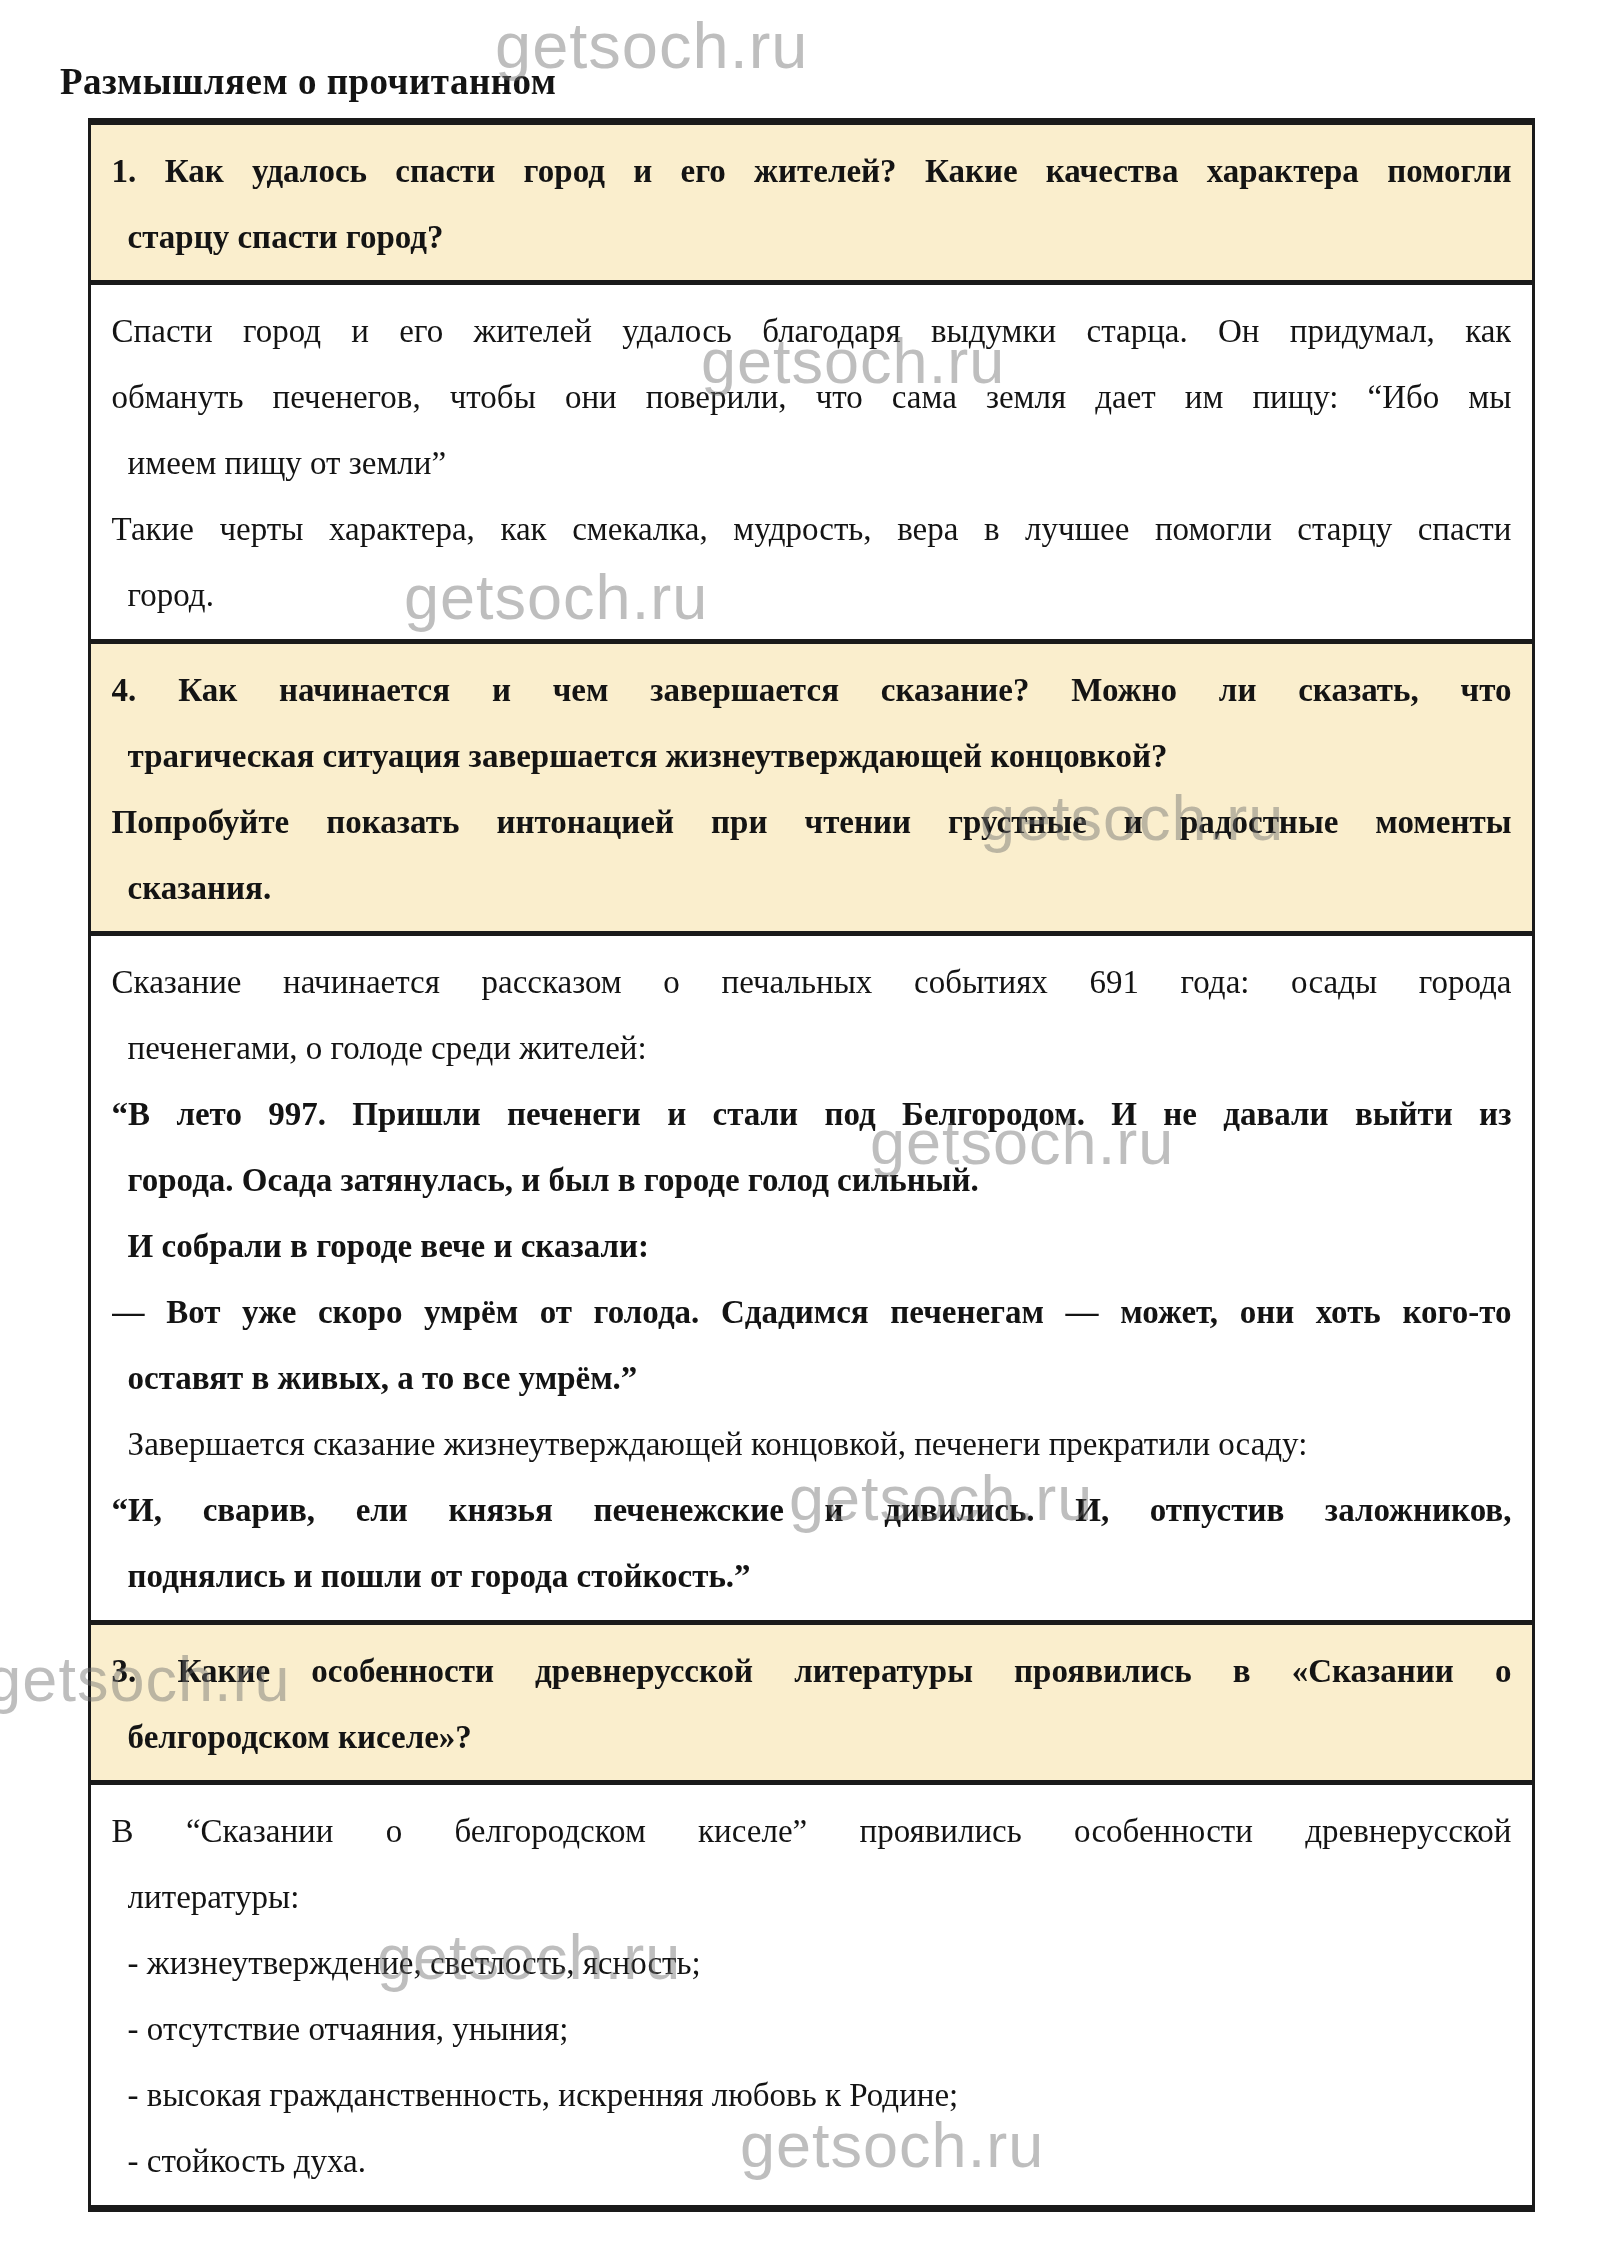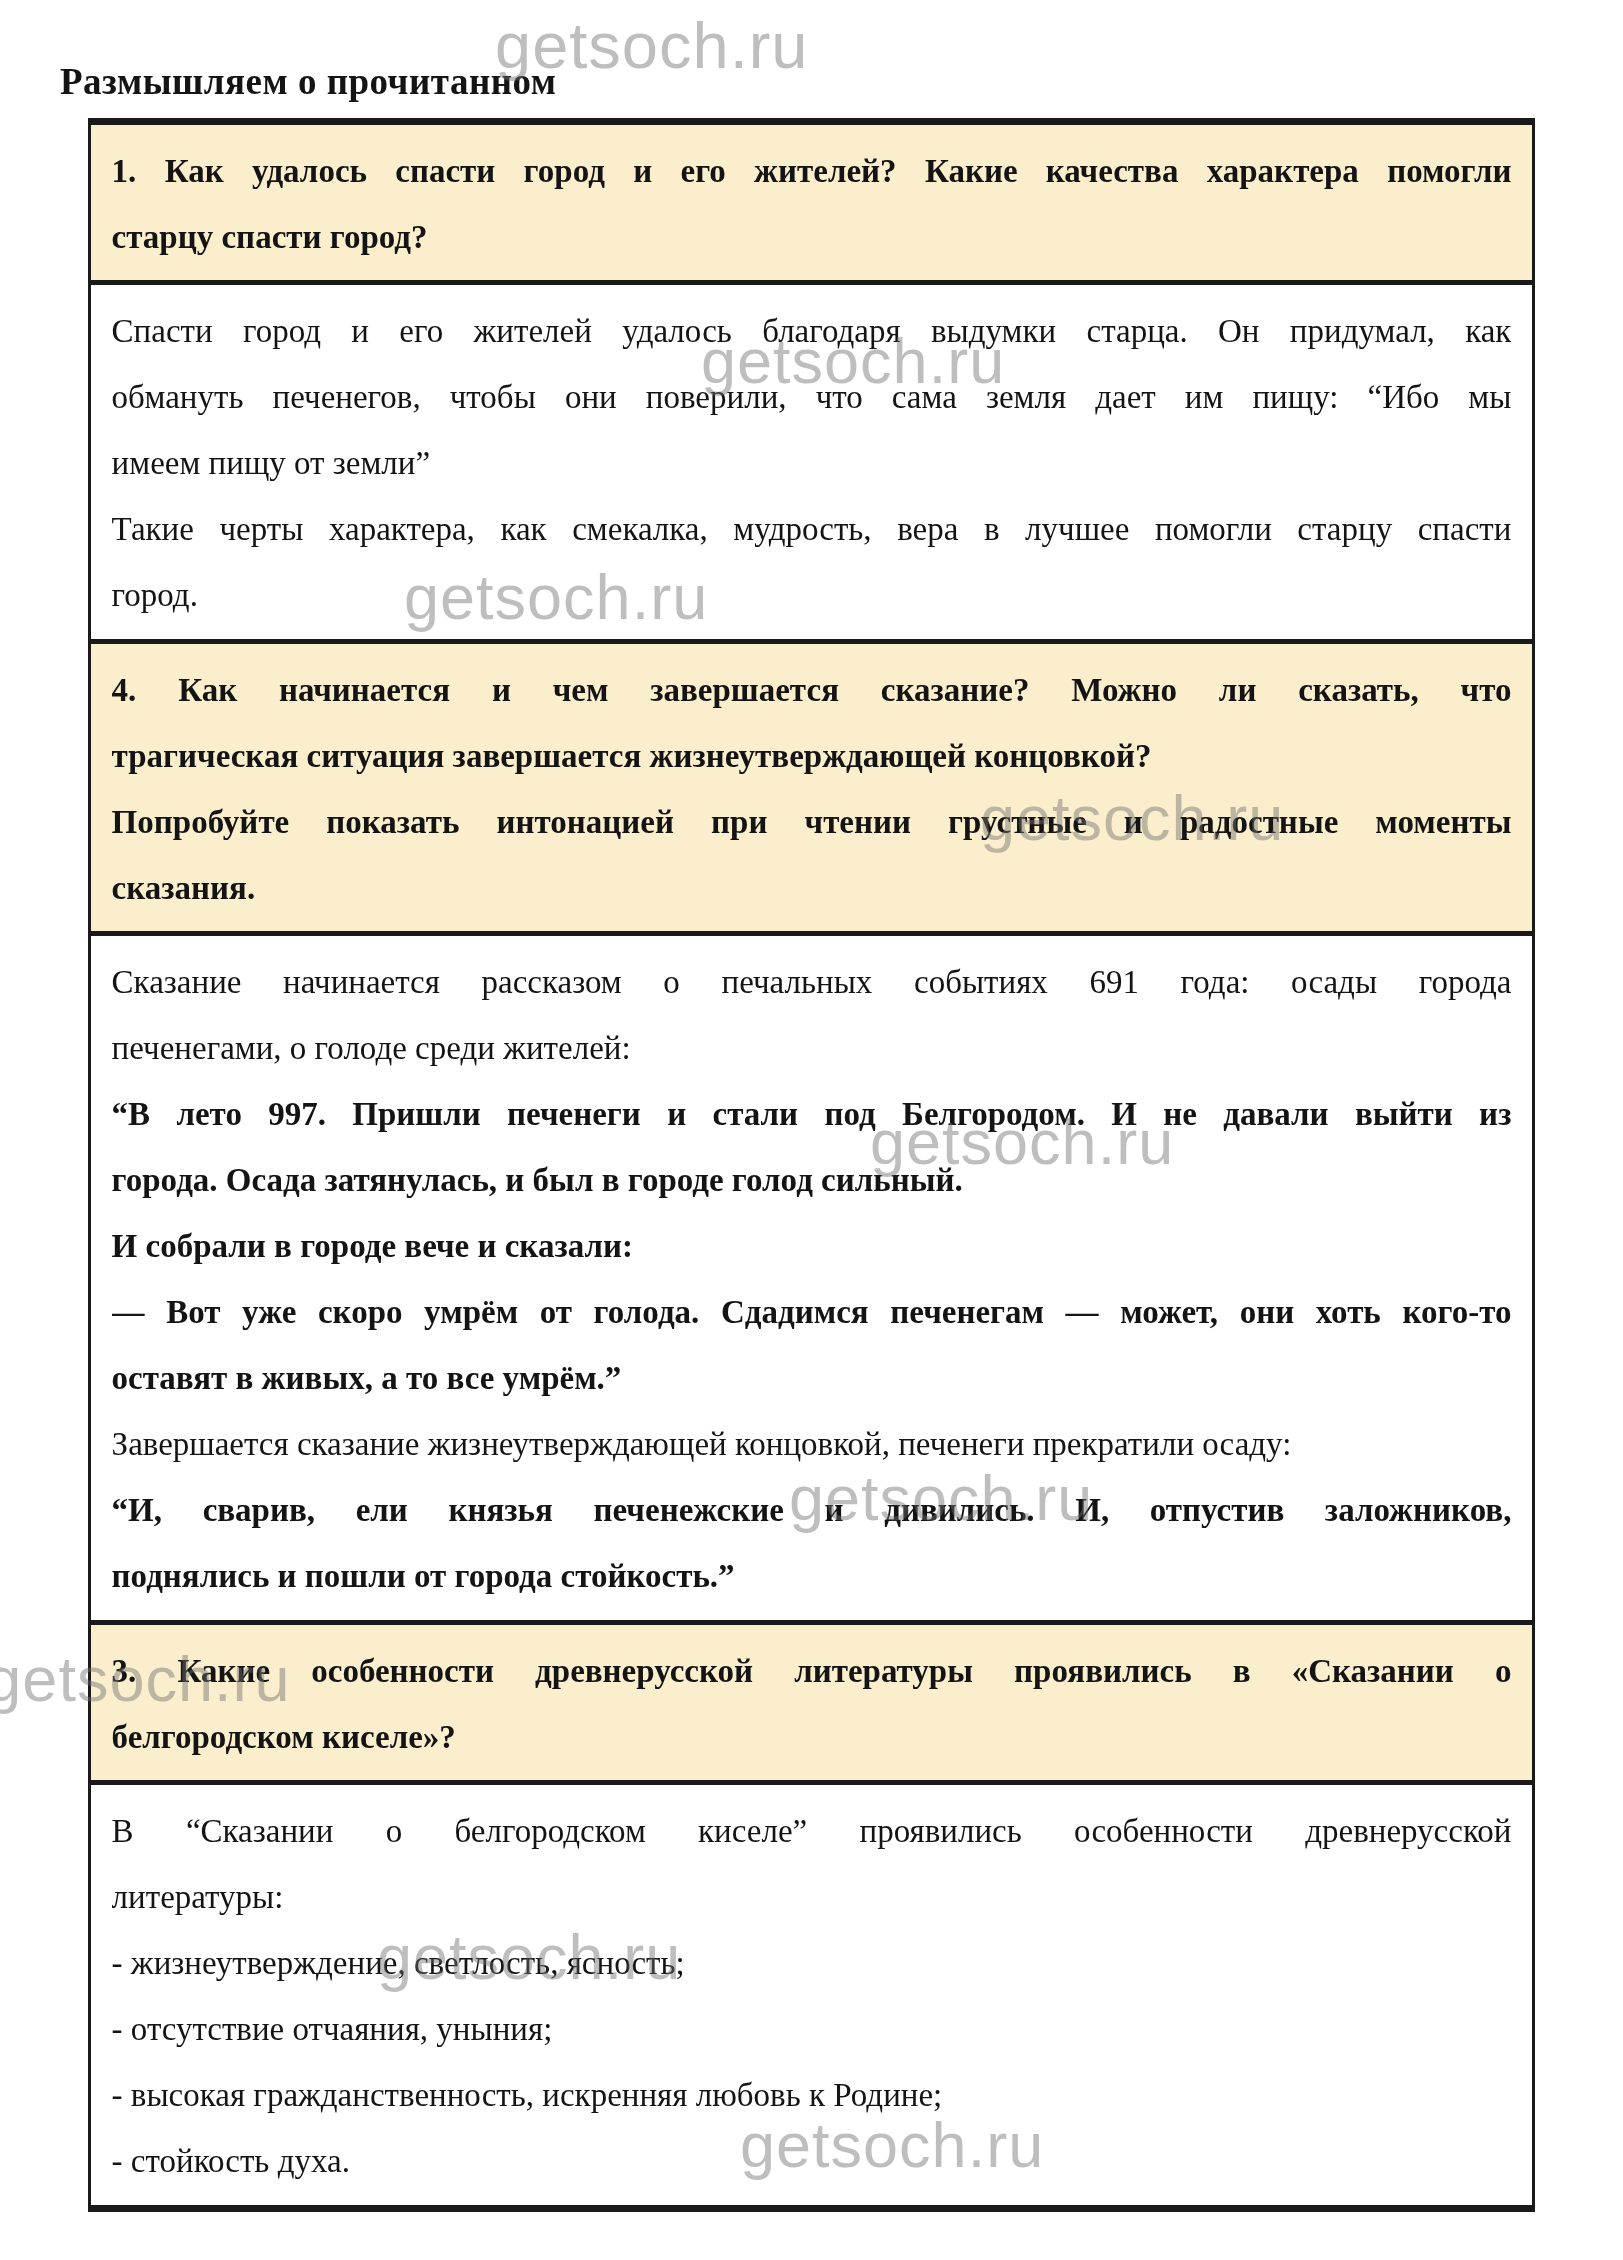--- a/index.html
+++ b/index.html
@@ -26,21 +26,21 @@
   .qa-box{padding:12.7px 20.6px 10.8px 20.6px;background:#ffffff;}
   .qa-box + .qa-box{border-top:5.9px solid #1a1a1a;}
   .qa-box.question{background:#faeecd;font-weight:700;}
 
   .para{margin:0;}
   .ln{
     font-size:33px;line-height:66px;height:66px;
     text-align:justify;text-align-last:justify;
     white-space:normal;overflow:hidden;
   }
-  .ln.last{text-align-last:left;}
+  .ln.last{text-align-last:left;margin-left:16px;}
   .b .ln{font-weight:700;}
 
   .wm{
     position:absolute;z-index:5;
     font-family:Liberation Sans, sans-serif;
     font-size:63px;font-weight:400;letter-spacing:1px;
     color:rgba(110,110,110,0.45);
     white-space:nowrap;pointer-events:none;
   }
   .wm.wm-1{left:495px;top:7.8px;font-size:65px;}

